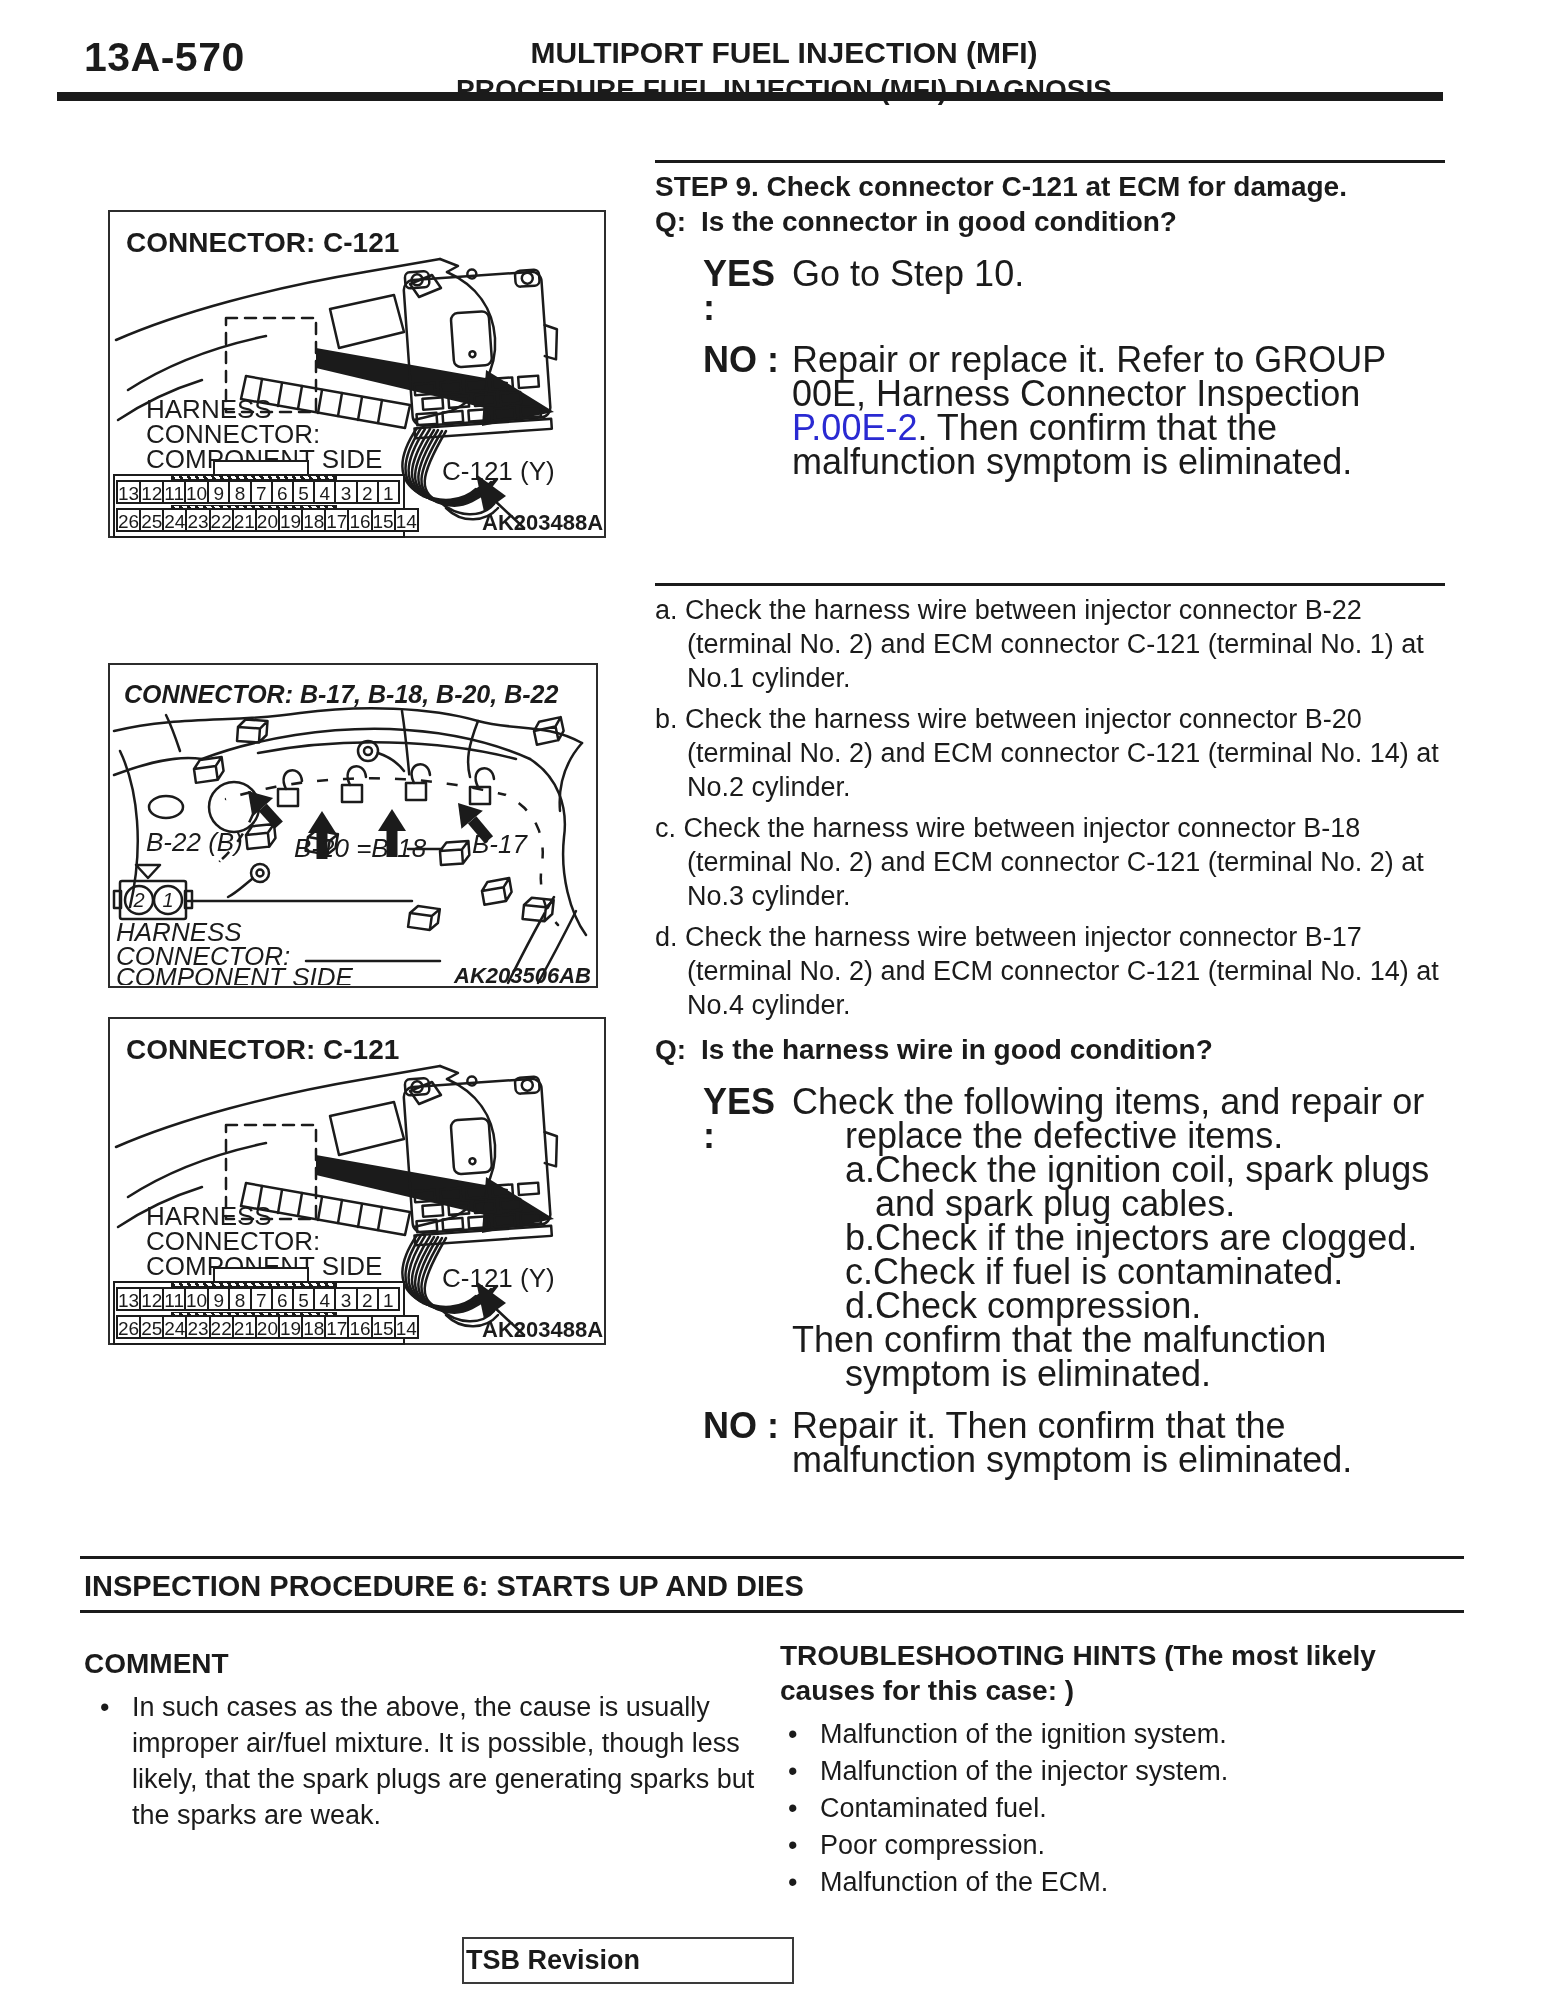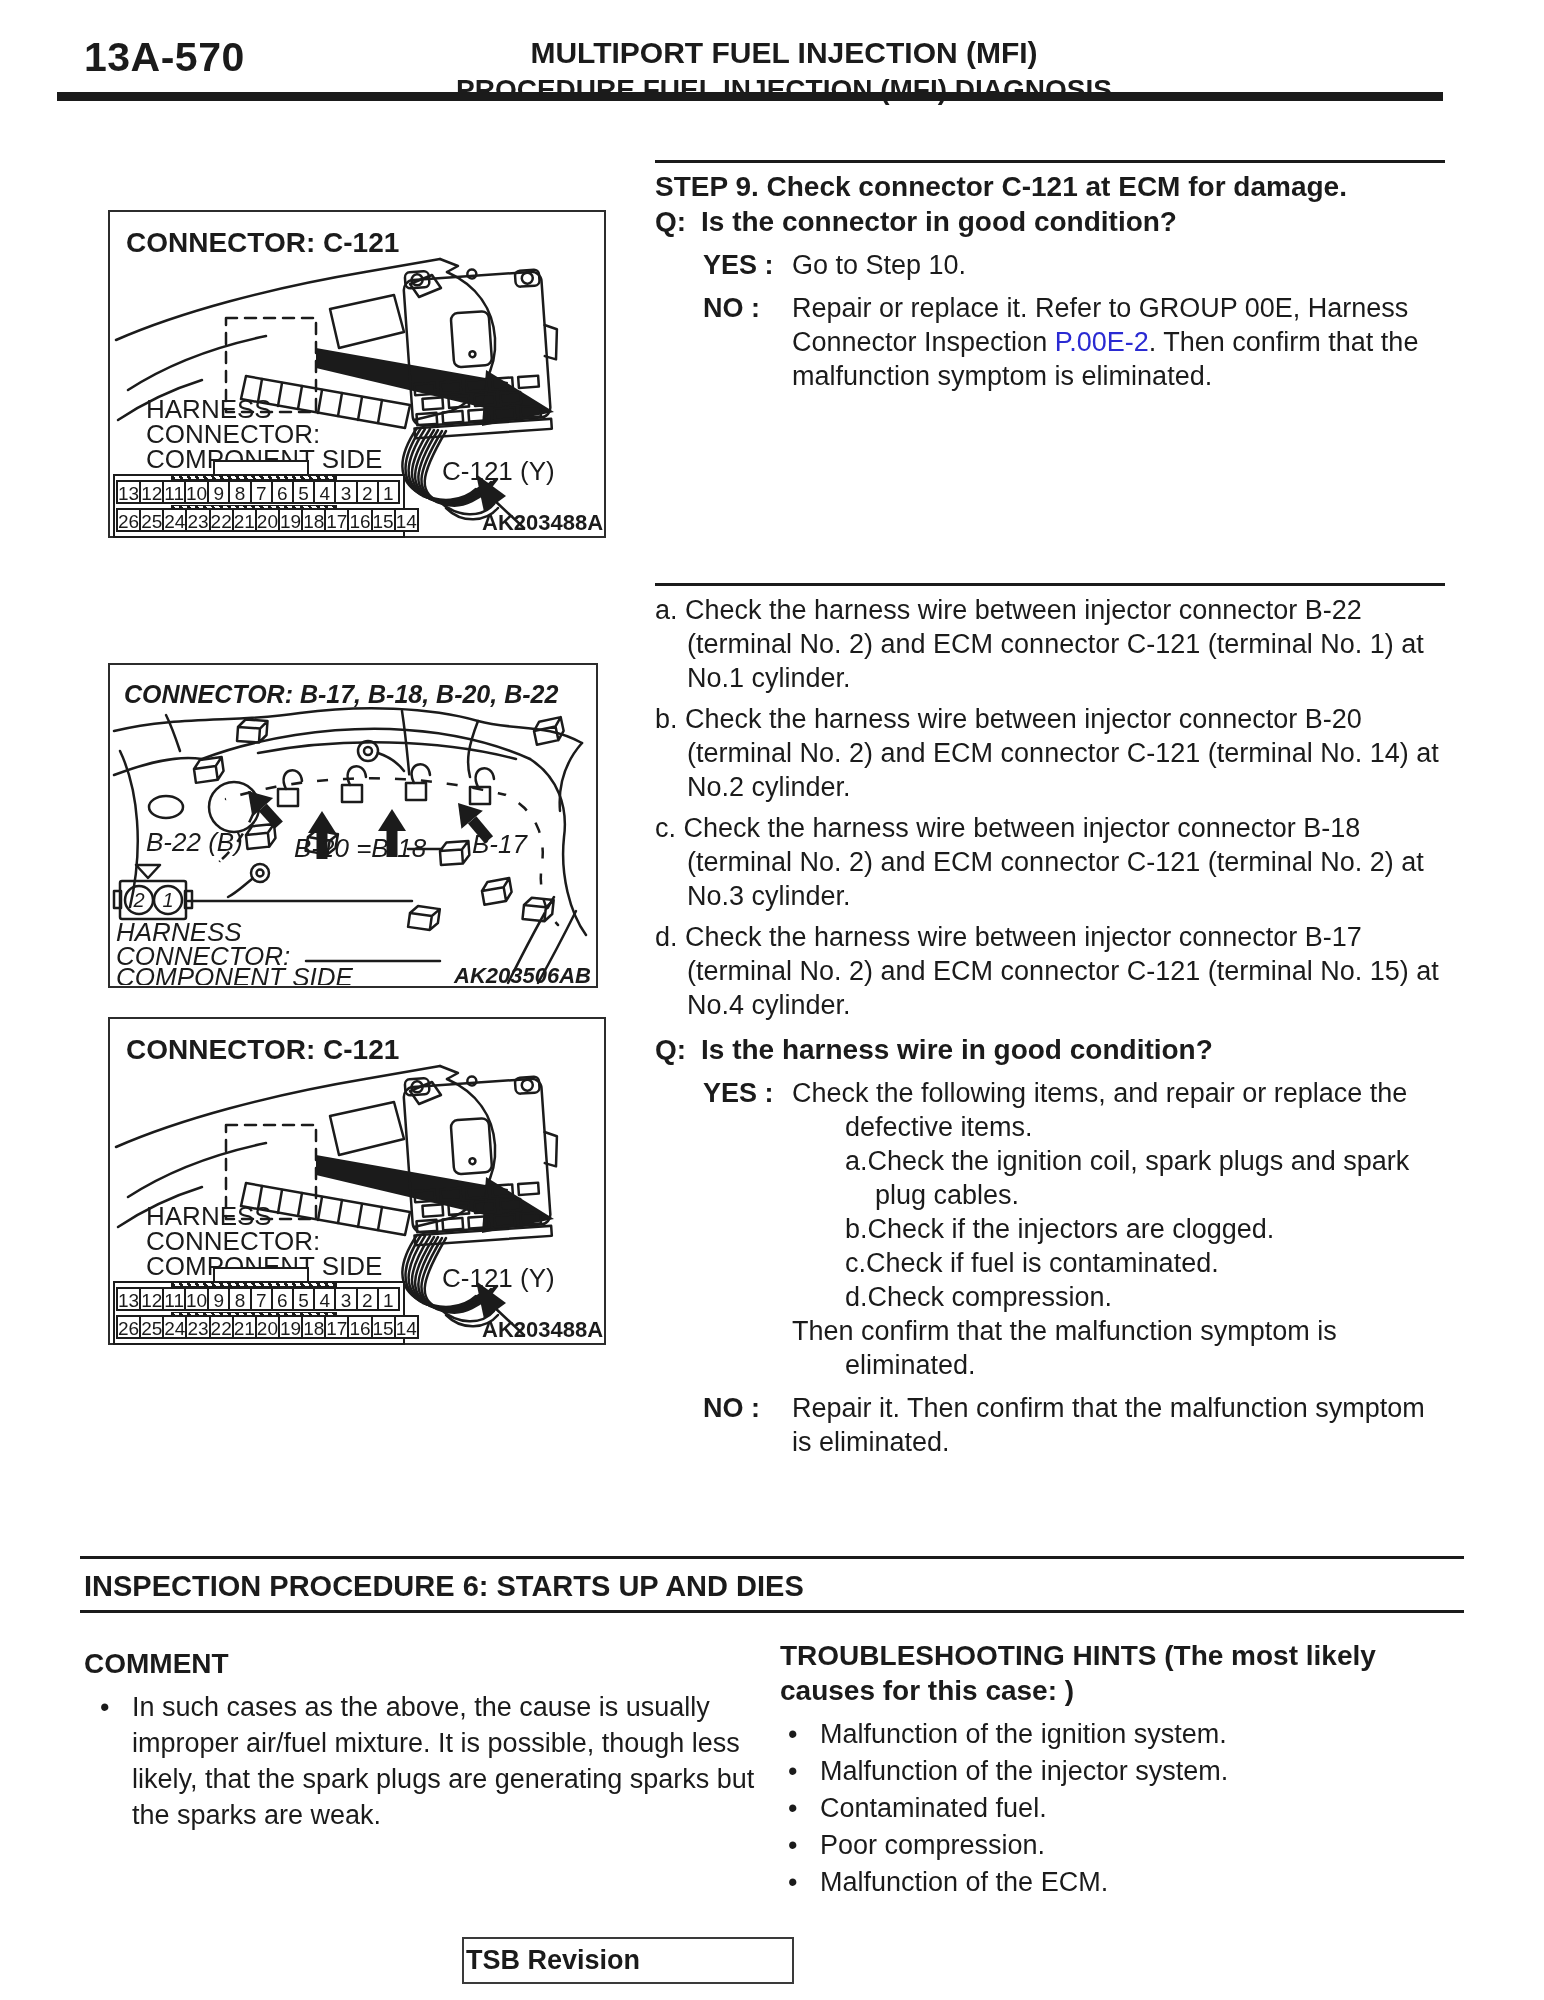--- a/index.html
+++ b/index.html
@@ -20,21 +20,21 @@
 
   
   .step { position:absolute; left:655px; width:790px; }
   #step9  { top:160px; }
   #step10 { top:583px; }
   .col-rule { height:3px; background:var(--ink); }
   .step-heading { font-weight:bold; font-size:28px; line-height:35px; margin-top:6px; }
   .q-row { display:flex; font-weight:bold; font-size:28px; line-height:35px; }
   .q-row.spaced { margin-top:10px; }
   .q-label { width:46px; flex:none; }
-  .answer { display:flex; margin-top:9px; font-size:27px; line-height:34px; }
+  .answer { display:flex; margin-top:18px; font-size:36px; line-height:34px; }
   .answer-label { margin-left:48px; width:89px; flex:none; font-weight:bold; }
   .answer-body { flex:1; }
   .link { color:var(--link-blue); cursor:pointer; text-decoration:none; }
   .step-list { margin-top:4px; }
   .step-item { font-size:27px; line-height:34px; padding-left:32px; text-indent:-32px; margin-top:7px; }
   .wrap-indent { padding-left:53px; text-indent:-53px; }
   .sub-checks { margin-left:53px; }
   .sub-check { padding-left:30px; text-indent:-30px; }
 
   
@@ -111,21 +111,21 @@
   </div>
 </div>
 
 <div class="step" id="step10">
   <div class="col-rule"></div>
   <div class="step-list">
 
   <div class="step-item">a. Check the harness wire between injector connector B-22 (terminal No. 2) and ECM connector C-121 (terminal No. 1) at No.1 cylinder.</div>
       <div class="step-item">b. Check the harness wire between injector connector B-20 (terminal No. 2) and ECM connector C-121 (terminal No. 14) at No.2 cylinder.</div>
       <div class="step-item">c. Check the harness wire between injector connector B-18 (terminal No. 2) and ECM connector C-121 (terminal No. 2) at No.3 cylinder.</div>
-      <div class="step-item">d. Check the harness wire between injector connector B-17 (terminal No. 2) and ECM connector C-121 (terminal No. 15) at No.4 cylinder.</div>
+      <div class="step-item">d. Check the harness wire between injector connector B-17 (terminal No. 2) and ECM connector C-121 (terminal No. 14) at No.4 cylinder.</div>
     </div>
   <div class="q-row spaced">
     <span class="q-label">Q:</span>
     <span>Is the harness wire in good condition?</span>
   </div>
   <div class="answer">
     <span class="answer-label">YES :</span>
     <span class="answer-body">
       <div class="wrap-indent">Check the following items, and repair or replace the defective items.</div>
       <div class="sub-checks">

